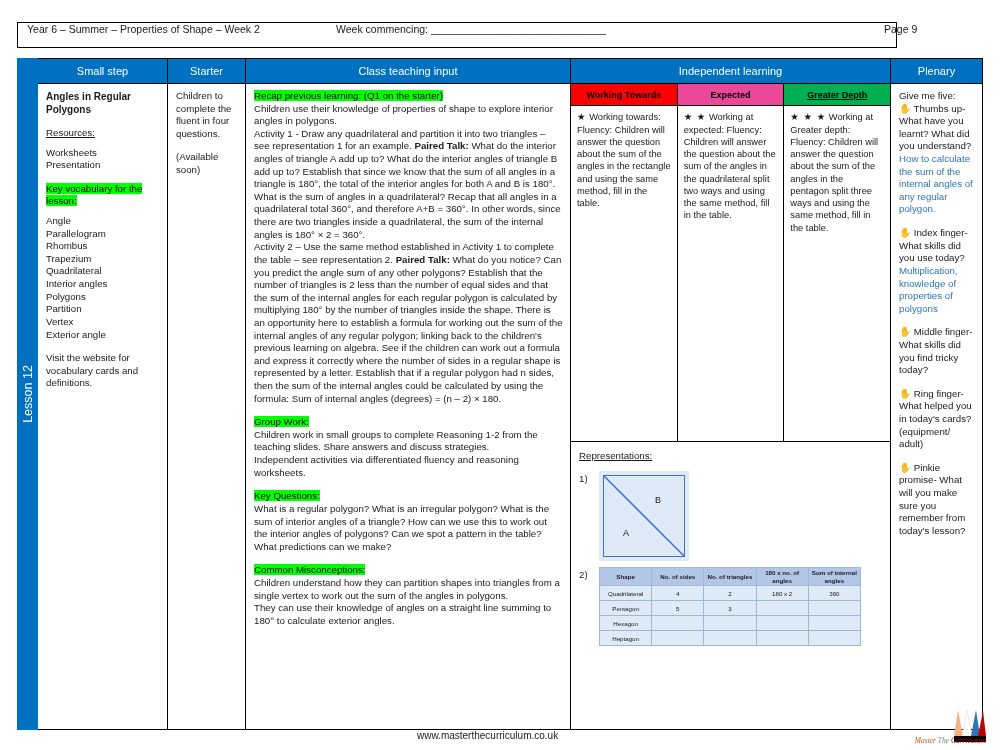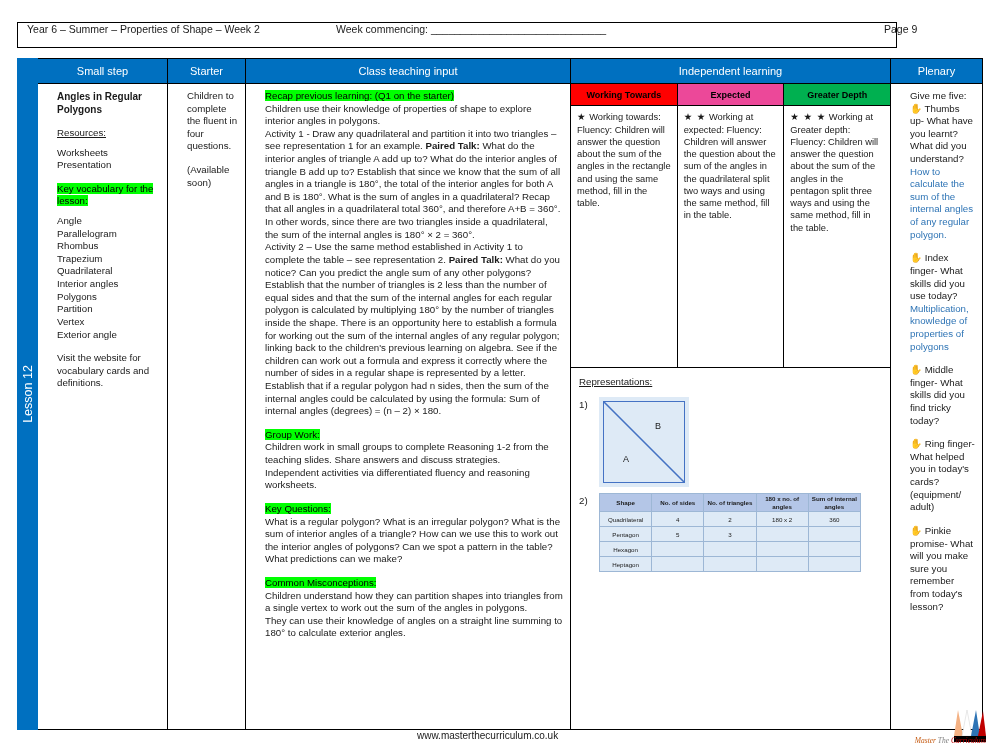--- a/index.html
+++ b/index.html
@@ -101,21 +101,21 @@
     font-size: 11px;
     height: 25px;
     display: flex;
     align-items: center;
     justify-content: center;
     border-bottom: 1px solid #000;
     box-sizing: border-box;
     flex: 0 0 auto;
   }
   .colbody {
-    padding: 6px 7px 4px 19px;
+    padding: 6px 7px 4px 8px;
     font-size: 9.7px;
     line-height: 1.30;
     flex: 1 1 auto;
     overflow: hidden;
   }
 
   .hl { background: #00FF00; color: #000; }
   .bold { font-weight: bold; }
   .ul { text-decoration: underline; }
   .blue-ans { color: #2E74B5; margin-top: 28px; }
@@ -144,26 +144,26 @@
     flex: 1 1 0;
     display: flex;
     align-items: center;
     justify-content: center;
     font-size: 9px;
     font-weight: bold;
     color: #000;
     border-right: 1px solid #000;
     box-sizing: border-box;
   }
-  .diff-cell:last-child { border-right: none; }
+  .diff-cell:last-child { border-right: none; text-decoration: underline; }
 
   .diff-body-row {
     display: flex;
     flex: 0 0 auto;
-    height: 262px;
+    height: 336px;
     border-bottom: 1px solid #000;
     box-sizing: border-box;
   }
   .diff-body {
     flex: 1 1 0;
     padding: 5px 6px;
     font-size: 9.3px;
     line-height: 1.32;
     border-right: 1px solid #000;
     box-sizing: border-box;

